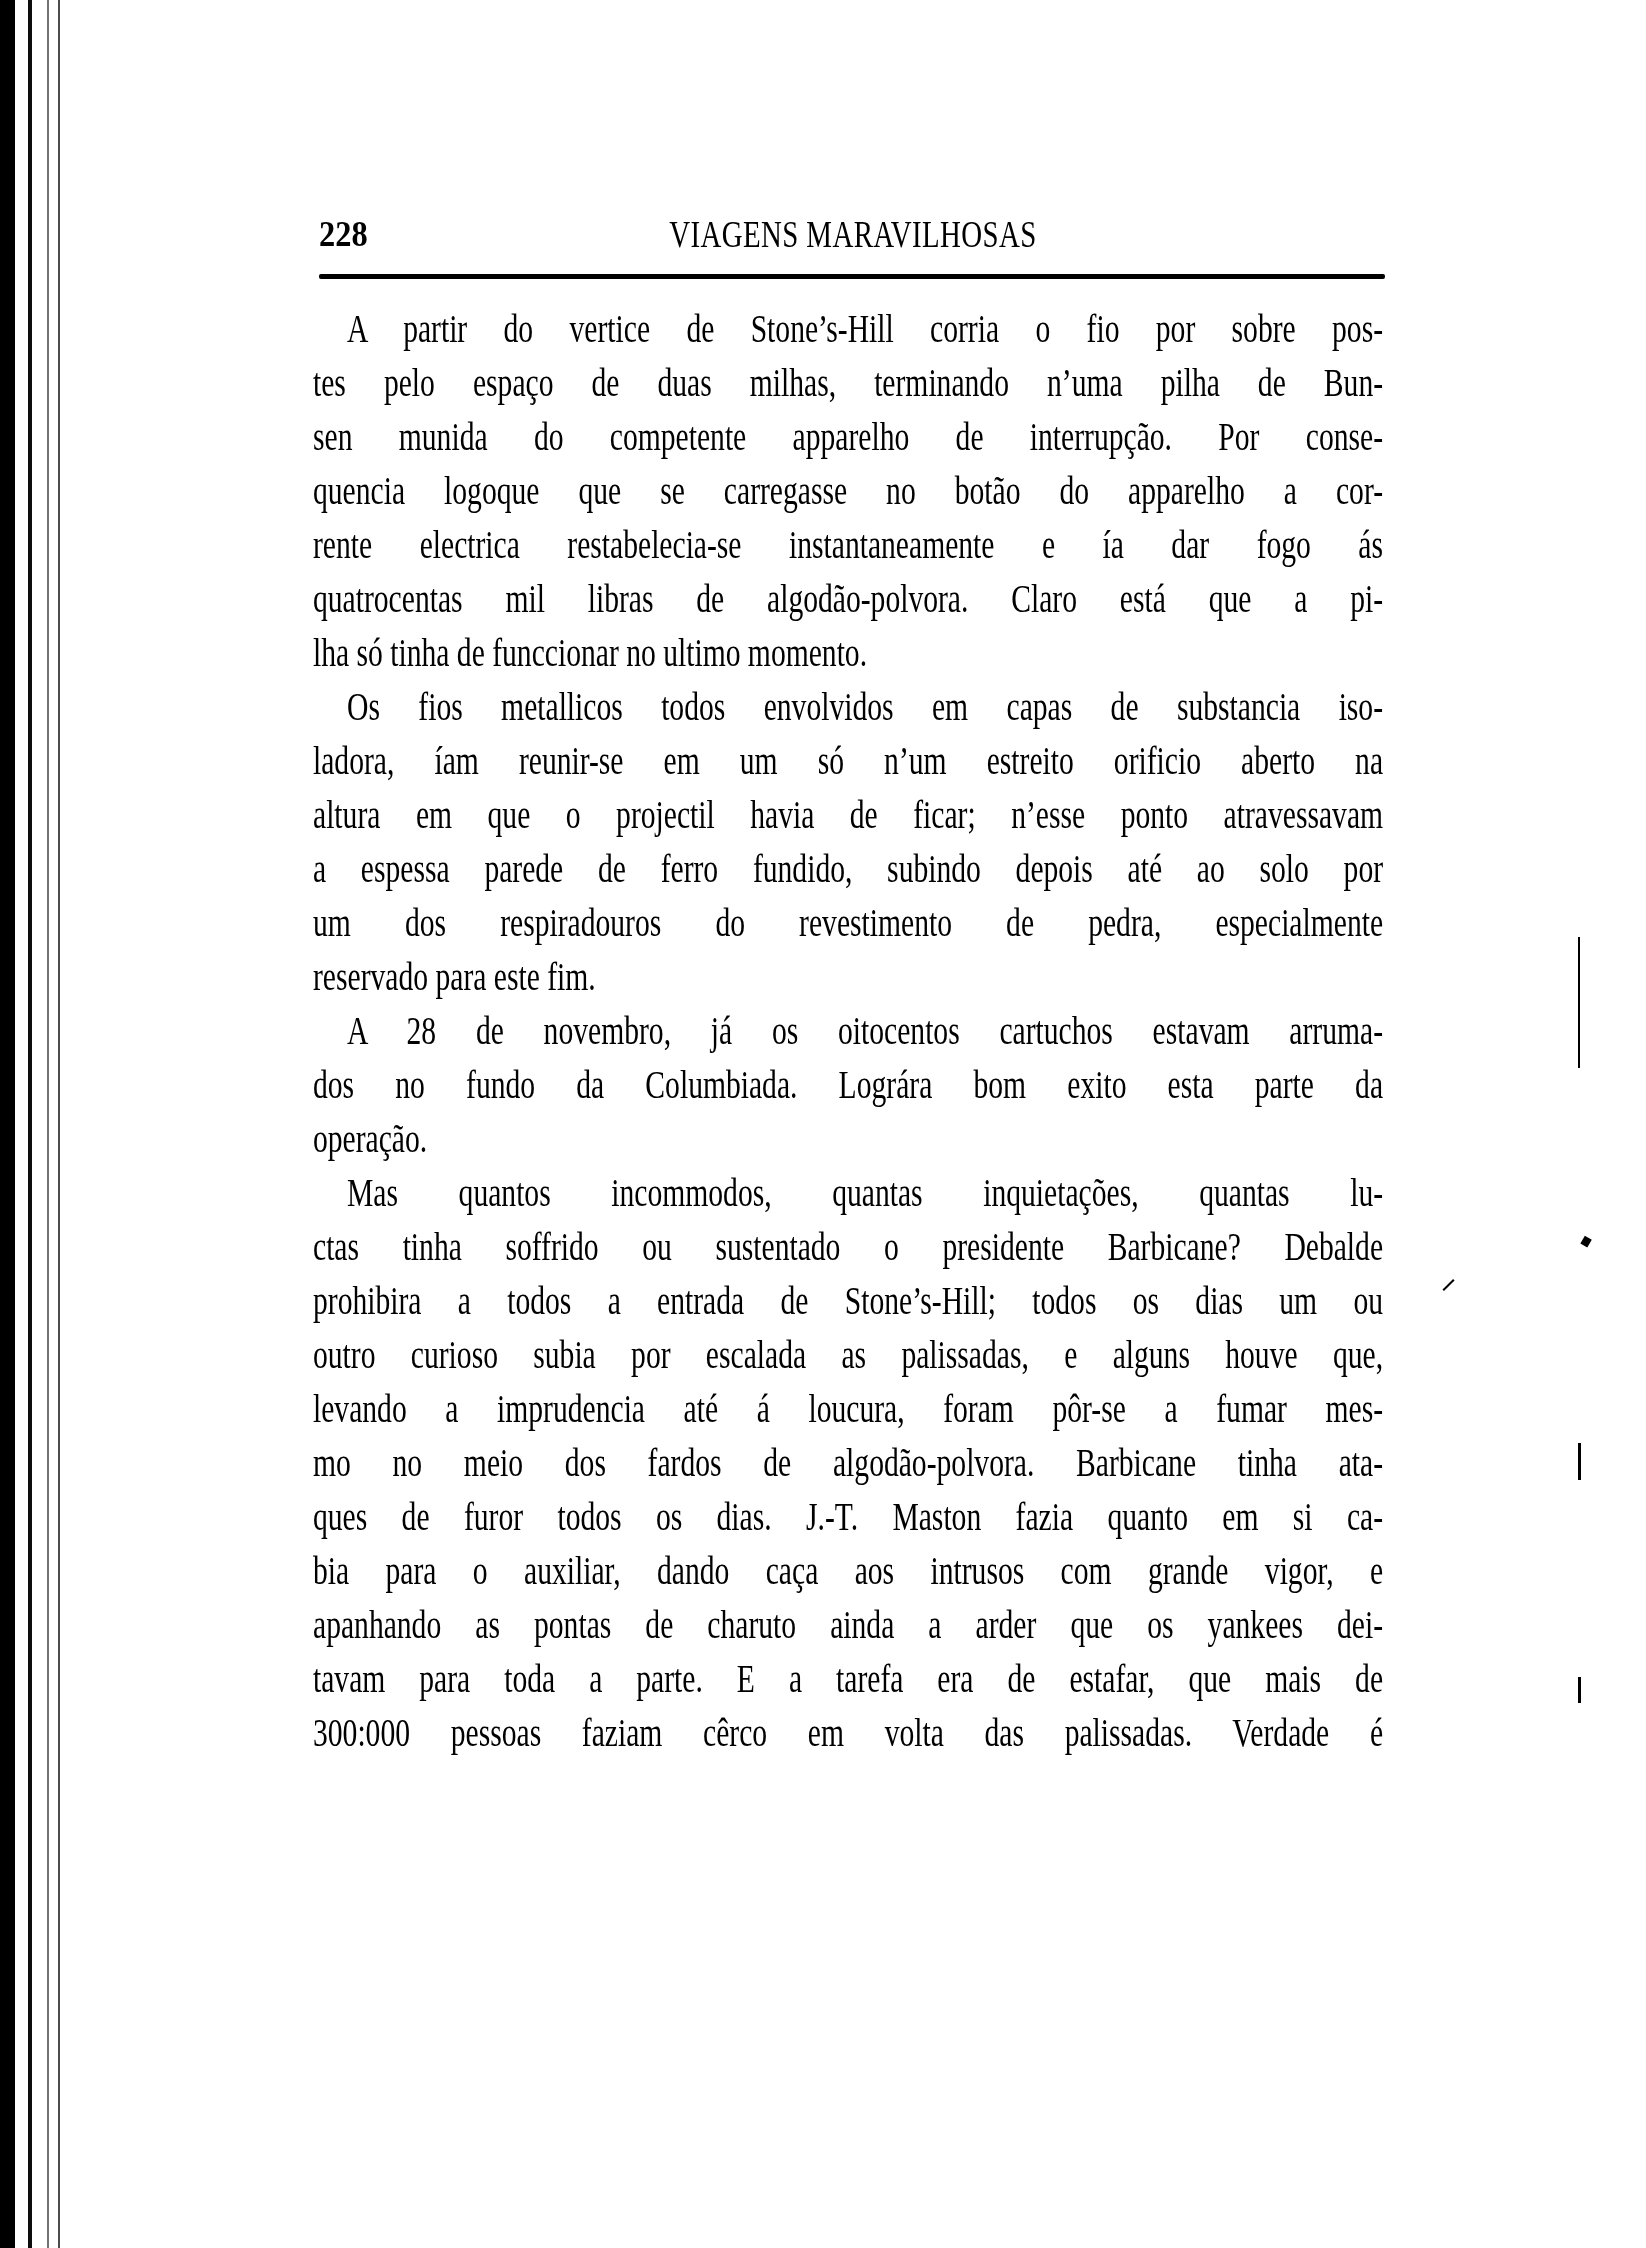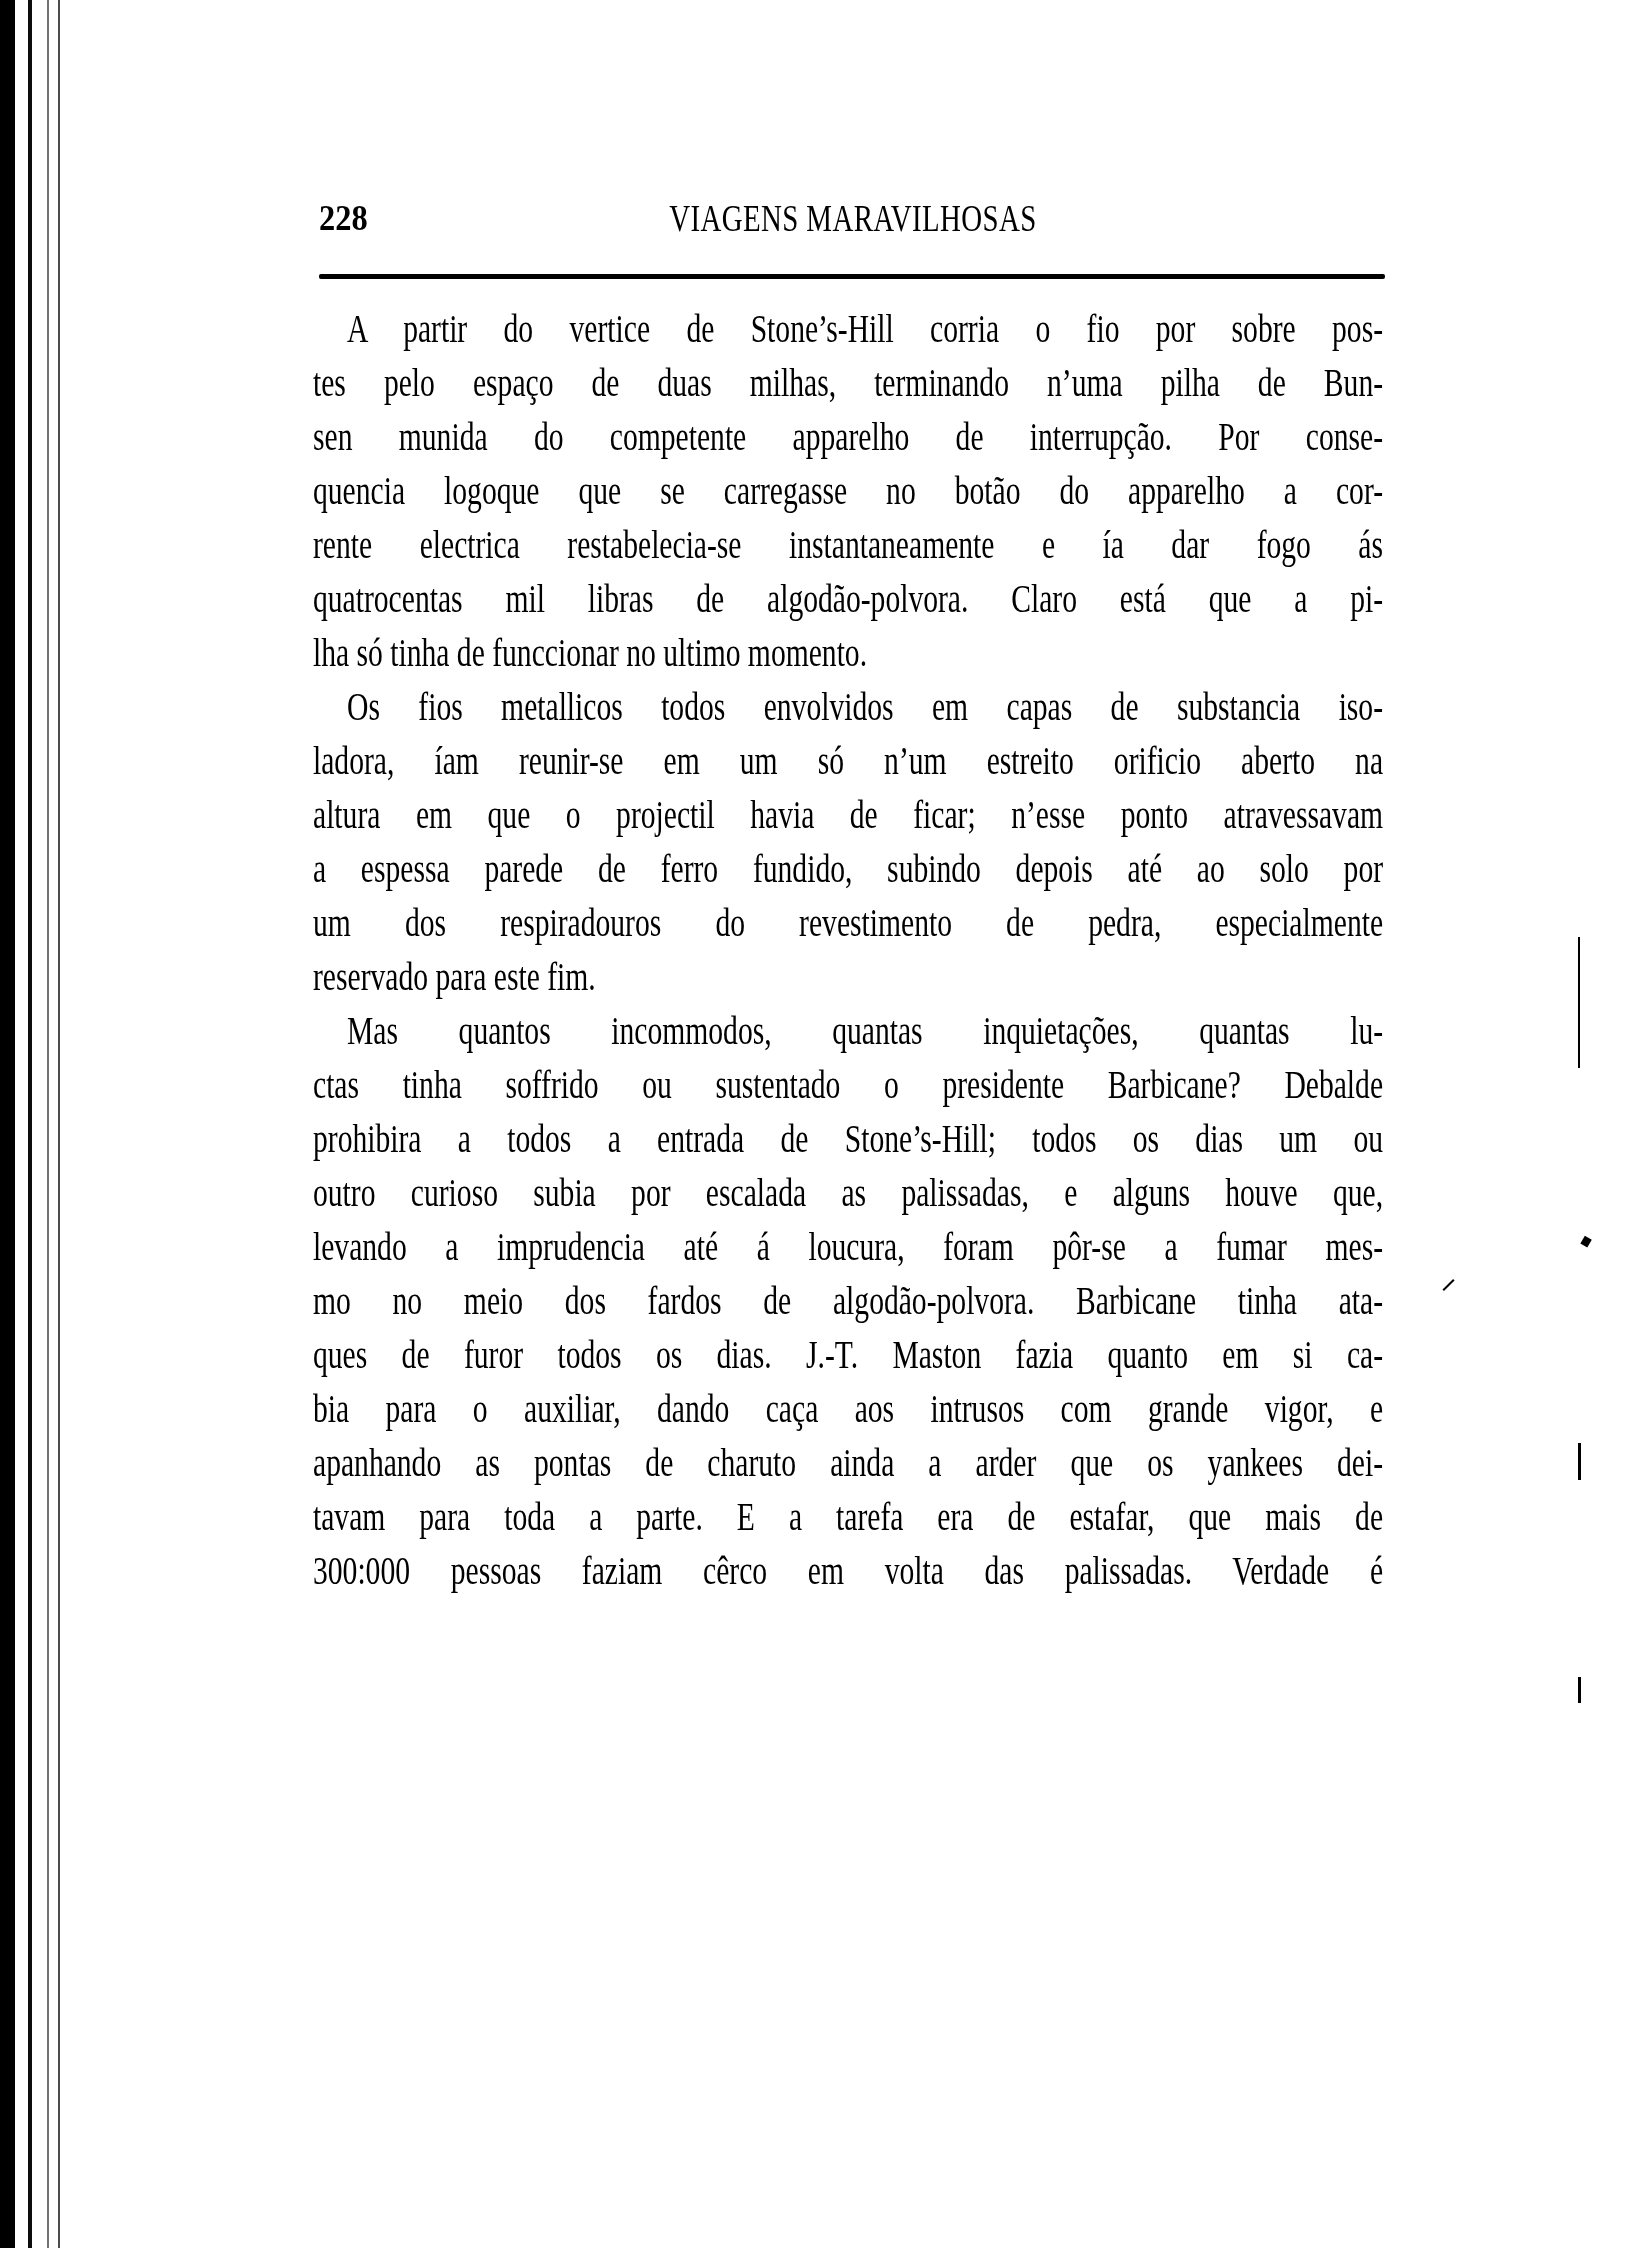--- a/index.html
+++ b/index.html
@@ -13,21 +13,21 @@
   }
   .binding-shadow {
     position: absolute; left: 0; top: 0; width: 15px; height: 2249px;
     background: #000;
   }
   .binding-line { position: absolute; top: 0; height: 2249px; background: #000; }
   .bl1 { left: 28px; width: 3.7px; top: 0; height: 2249px; opacity: .95; }
   .bl2 { left: 47px; width: 1.9px; opacity: .55; }
   .bl3 { left: 58px; width: 1.9px; opacity: .7; }
   .running-head {
-    position: absolute; left: 319px; top: 198px; width: 1068px; height: 41px;
+    position: absolute; left: 319px; top: 214px; width: 1068px; height: 41px;
   }
   .page-number {
     position: absolute; left: 0; top: 0;
     font-size: 36px; font-weight: bold; line-height: 41px;
     transform: scaleX(0.9); transform-origin: left;
   }
   .running-title {
     position: absolute; left: 0; right: 0; top: 0; text-align: center;
     font-size: 37px; line-height: 41px; letter-spacing: 0.5px;
     transform: scaleX(0.78); transform-origin: center;
@@ -76,20 +76,25 @@
     </div>
     <div>
       <div class="line indent">Os fios metallicos todos envolvidos em capas de substancia iso-</div>
       <div class="line">ladora, íam reunir-se em um só n’um estreito orificio aberto na</div>
       <div class="line">altura em que o projectil havia de ficar; n’esse ponto atravessavam</div>
       <div class="line">a espessa parede de ferro fundido, subindo depois até ao solo por</div>
       <div class="line">um dos respiradouros do revestimento de pedra, especialmente</div>
       <div class="line last">reservado para este fim.</div>
     </div>
     <div>
+      <div class="line indent">A 28 de novembro, já os oitocentos cartuchos estavam arruma-</div>
+      <div class="line">dos no fundo da Columbiada. Lográra bom exito esta parte da</div>
+      <div class="line last">operação.</div>
+    </div>
+    <div>
       <div class="line indent">Mas quantos incommodos, quantas inquietações, quantas lu-</div>
       <div class="line">ctas tinha soffrido ou sustentado o presidente Barbicane? Debalde</div>
       <div class="line">prohibira a todos a entrada de Stone’s-Hill; todos os dias um ou</div>
       <div class="line">outro curioso subia por escalada as palissadas, e alguns houve que,</div>
       <div class="line">levando a imprudencia até á loucura, foram pôr-se a fumar mes-</div>
       <div class="line">mo no meio dos fardos de algodão-polvora. Barbicane tinha ata-</div>
       <div class="line">ques de furor todos os dias. J.-T. Maston fazia quanto em si ca-</div>
       <div class="line">bia para o auxiliar, dando caça aos intrusos com grande vigor, e</div>
       <div class="line">apanhando as pontas de charuto ainda a arder que os yankees dei-</div>
       <div class="line">tavam para toda a parte. E a tarefa era de estafar, que mais de</div>

